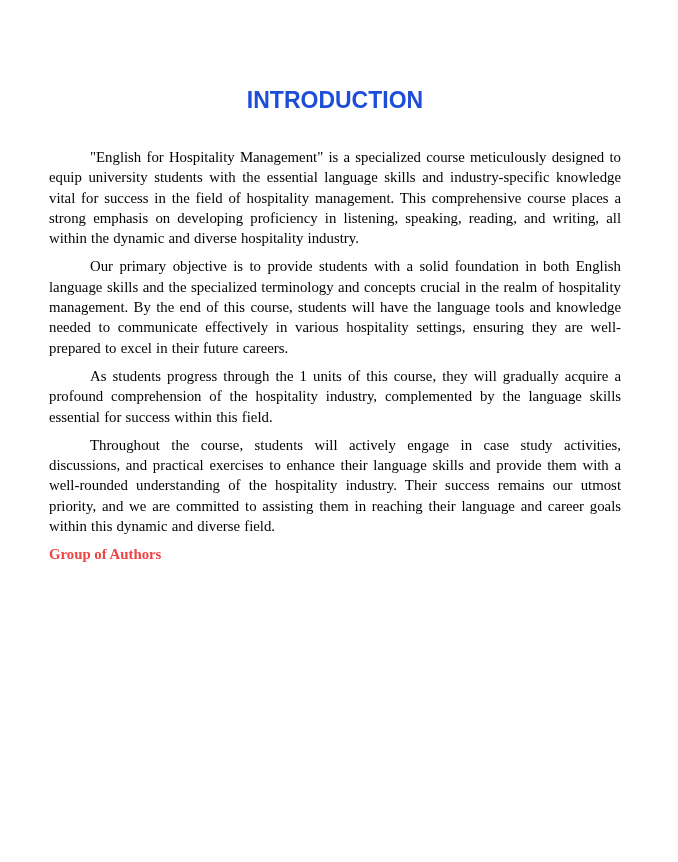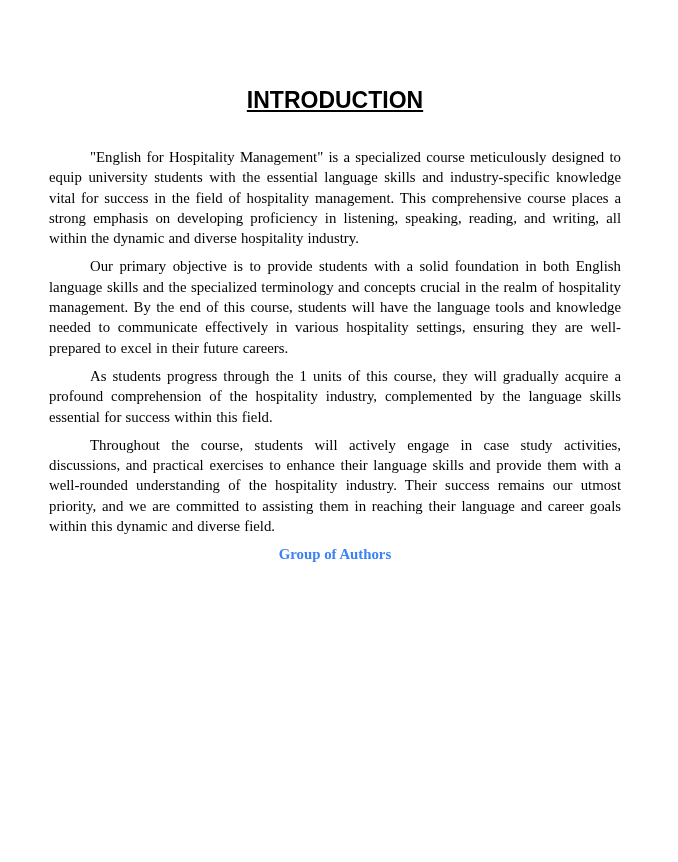--- a/index.html
+++ b/index.html
@@ -17,42 +17,41 @@
     overflow: hidden;
     color: #000000;
   }
   .doc-title {
     font-family: "Liberation Sans", sans-serif;
     font-weight: bold;
     font-size: 23px;
     line-height: 28px;
     text-align: center;
     margin: 0 0 33px 0;
-    color: #000000;
-    text-decoration: underline;
+    color: #1d4ed8;
   }
   .body-para {
     font-family: "Liberation Serif", serif;
     font-size: 14.8px;
     line-height: 20.3px;
     text-align: justify;
     text-indent: 41px;
     margin: 0 0 8px 0;
     color: #000000;
     word-spacing: 0.5px;
   }
   .signature-para {
     font-family: "Liberation Serif", serif;
     font-size: 14.8px;
     line-height: 20.3px;
     font-weight: bold;
-    text-align: center;
+    text-align: left;
     text-indent: 0;
     margin: 0;
-    color: #3b82f6;
+    color: #ef4444;
   }
 </style>
 </head>
 <body>
 
 <div class="page">
   <h1 class="doc-title">INTRODUCTION</h1>
 
   <p class="body-para">"English for Hospitality Management" is a specialized course meticulously designed to equip university students with the essential language skills and industry-specific knowledge vital for success in the field of hospitality management. This comprehensive course places a strong emphasis on developing proficiency in listening, speaking, reading, and writing, all within the dynamic and diverse hospitality industry.</p>
 

